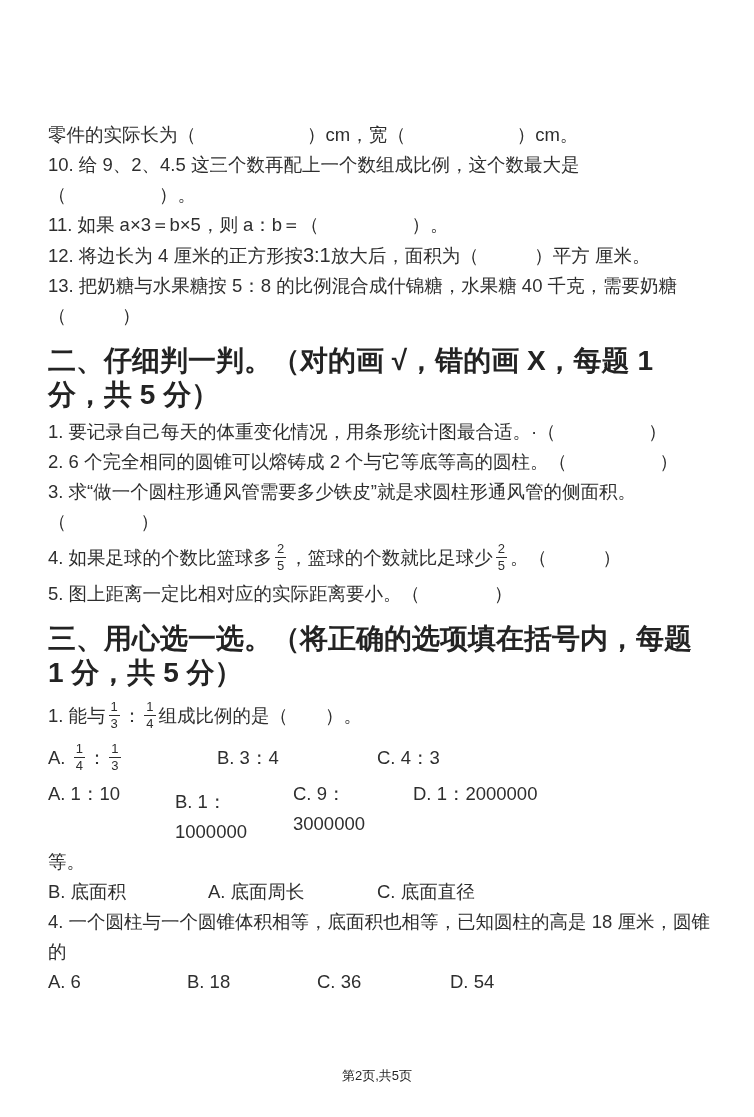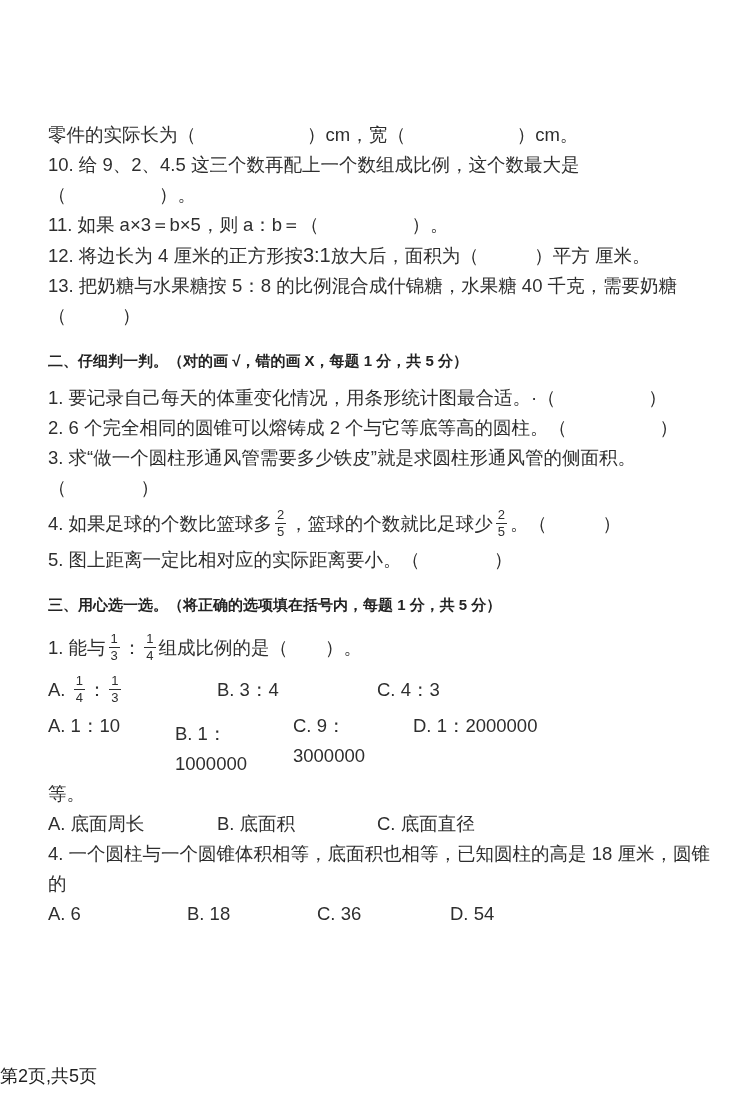--- a/index.html
+++ b/index.html
@@ -13,21 +13,21 @@
   }
   .page{
     padding:120px 40px 0 48px;
     font-size:18.5px;
   }
   .line{line-height:30px;}
   .tall{line-height:42px;}
   .mid{line-height:36px;}
   .sec-heading{
     font-weight:700;
-    font-size:15px;
+    font-size:28px;
     line-height:34px;
     margin-top:13px;
     margin-bottom:5px;
     color:#232323;
   }
   
   .frac{
     display:inline-flex;flex-direction:column;align-items:center;
     vertical-align:middle;font-size:13px;line-height:1.2;
     margin:0 3px;transform:translateY(-2px);
@@ -51,21 +51,21 @@
   
   .opt-row{display:flex;line-height:30px;}
   .opt-row.tall{line-height:42px;}
   .o{flex:0 0 auto;}
   .o:last-child{flex:1 1 auto;}
   .w169{width:169px;}.w160{width:160px;}
   .w127{width:127px;}.w118{width:118px;margin-top:8px;}.w120{width:120px;}
   .w139{width:139px;}.w130{width:130px;}.w133{width:133px;}
   .footer{
     position:absolute;left:0;bottom:28px;width:100%;
-    text-align:left;font-size:18px;color:#1f1f1f;line-height:26px;
+    text-align:center;font-size:13px;color:#1f1f1f;line-height:26px;
   }
 </style>
 </head>
 <body>
 
 <div class="page">
 
   <section>
     <div class="line">零件的实际长为（　　　　　　）cm，宽（　　　　　　）cm。</div>
     <div class="line">10. 给 9、2、4.5 这三个数再配上一个数组成比例，这个数最大是（　　　　　）。</div>
@@ -116,22 +116,22 @@
     <div class="opt-row">
       <span class="o w127">A. 1：10</span>
       <span class="o w118">B. 1：1000000</span>
       <span class="o w120">C. 9：3000000</span>
       <span class="o">D. 1：2000000</span>
     </div>
 
     <div class="line">等。</div>
 
     <div class="opt-row">
+      <span class="o w160">B. 底面积</span>
       <span class="o w169">A. 底面周长</span>
-      <span class="o w160">B. 底面积</span>
       <span class="o">C. 底面直径</span>
     </div>
 
     <div class="line">4. 一个圆柱与一个圆锥体积相等，底面积也相等，已知圆柱的高是 18 厘米，圆锥的</div>
 
     <div class="opt-row">
       <span class="o w139">A. 6</span>
       <span class="o w130">B. 18</span>
       <span class="o w133">C. 36</span>
       <span class="o">D. 54</span>

